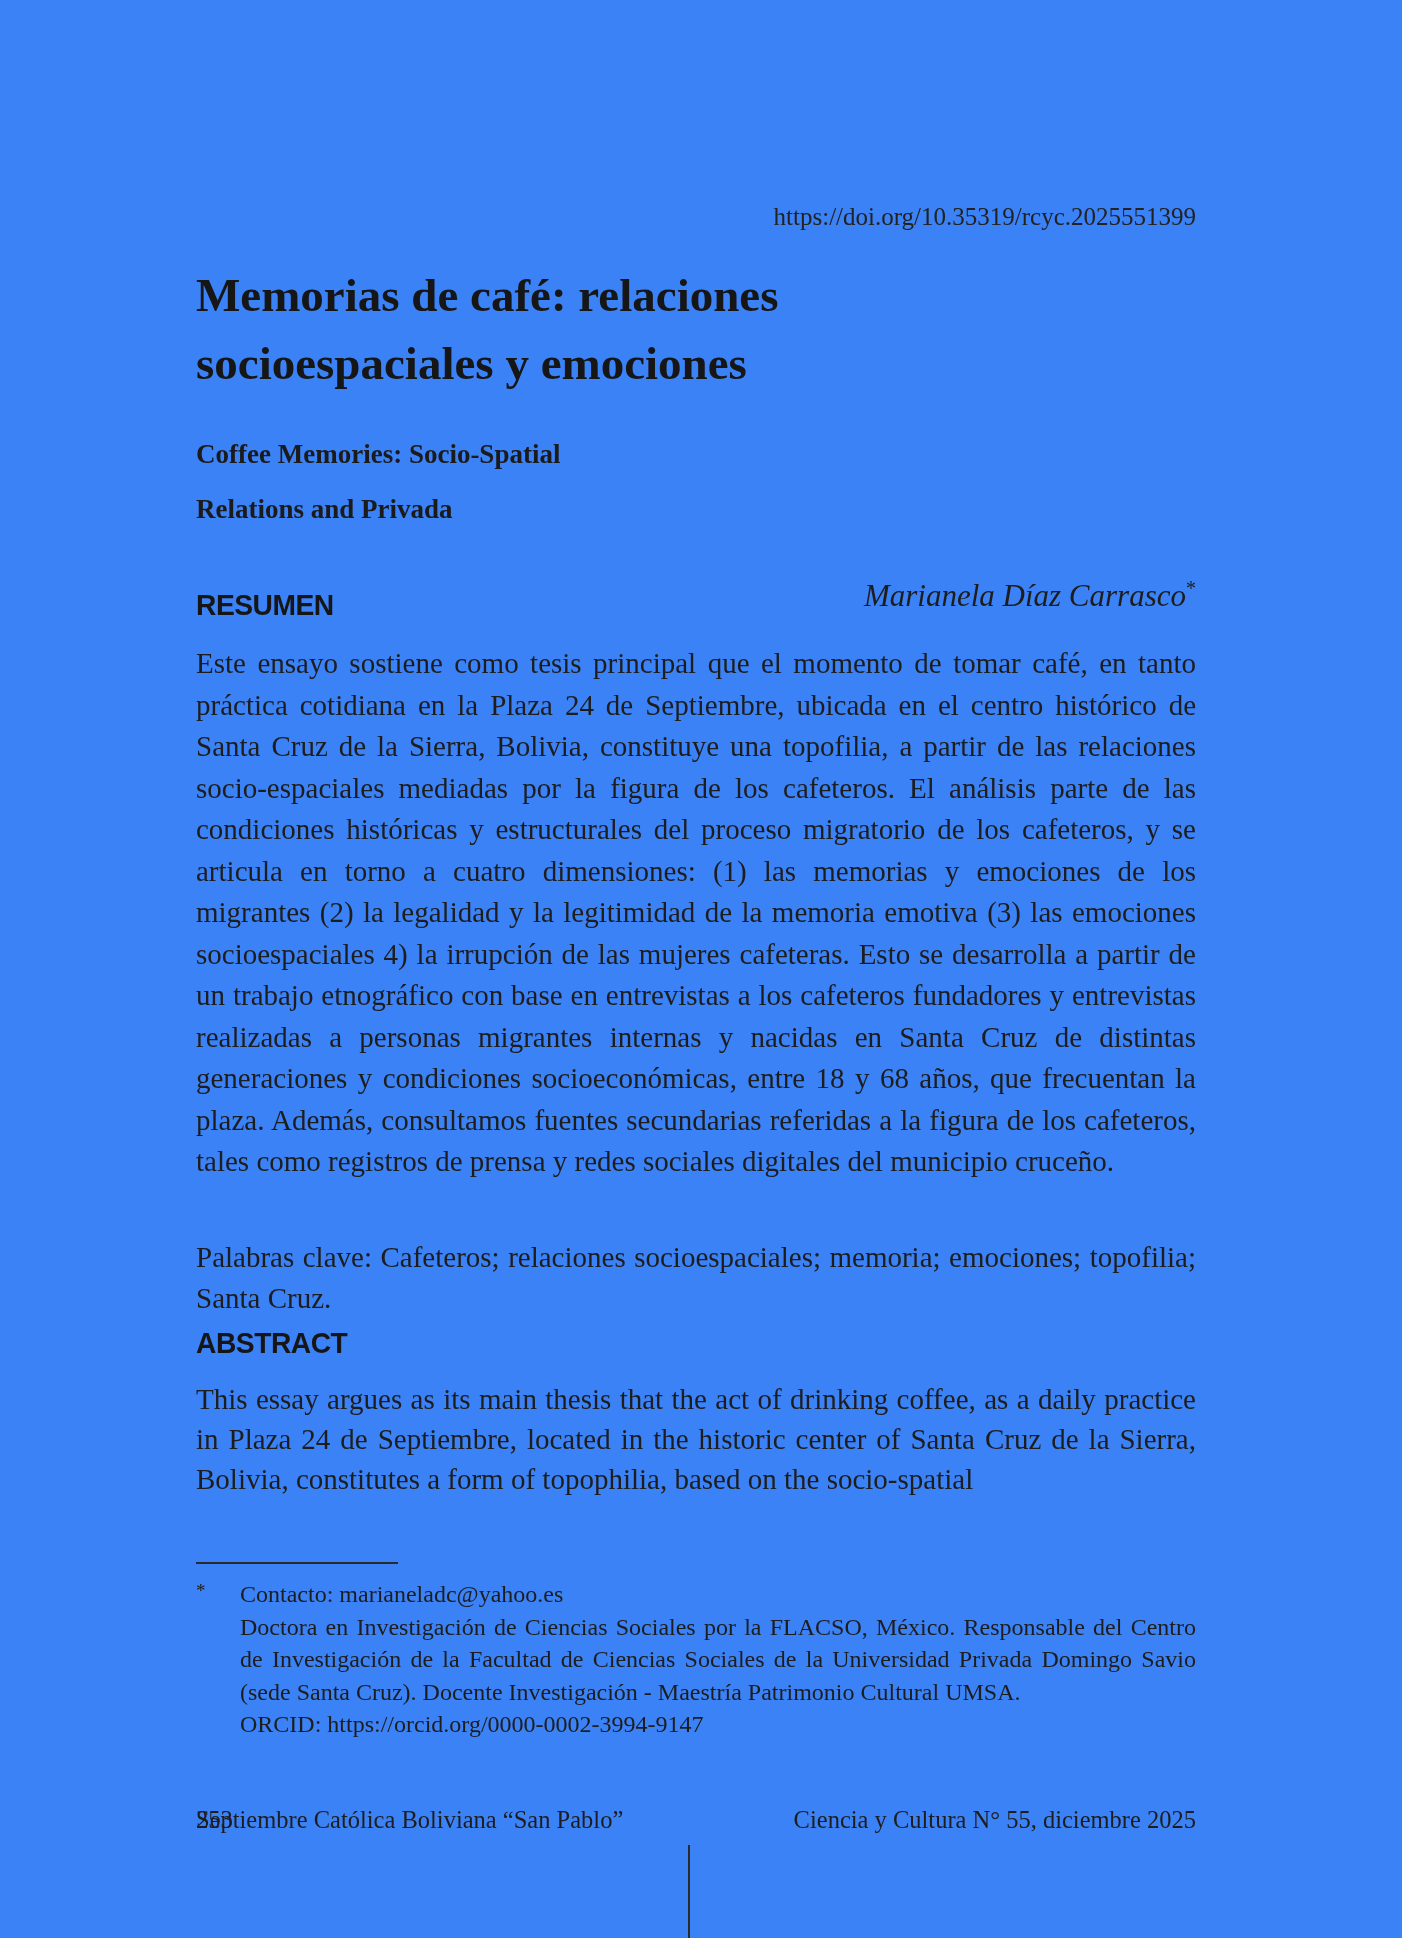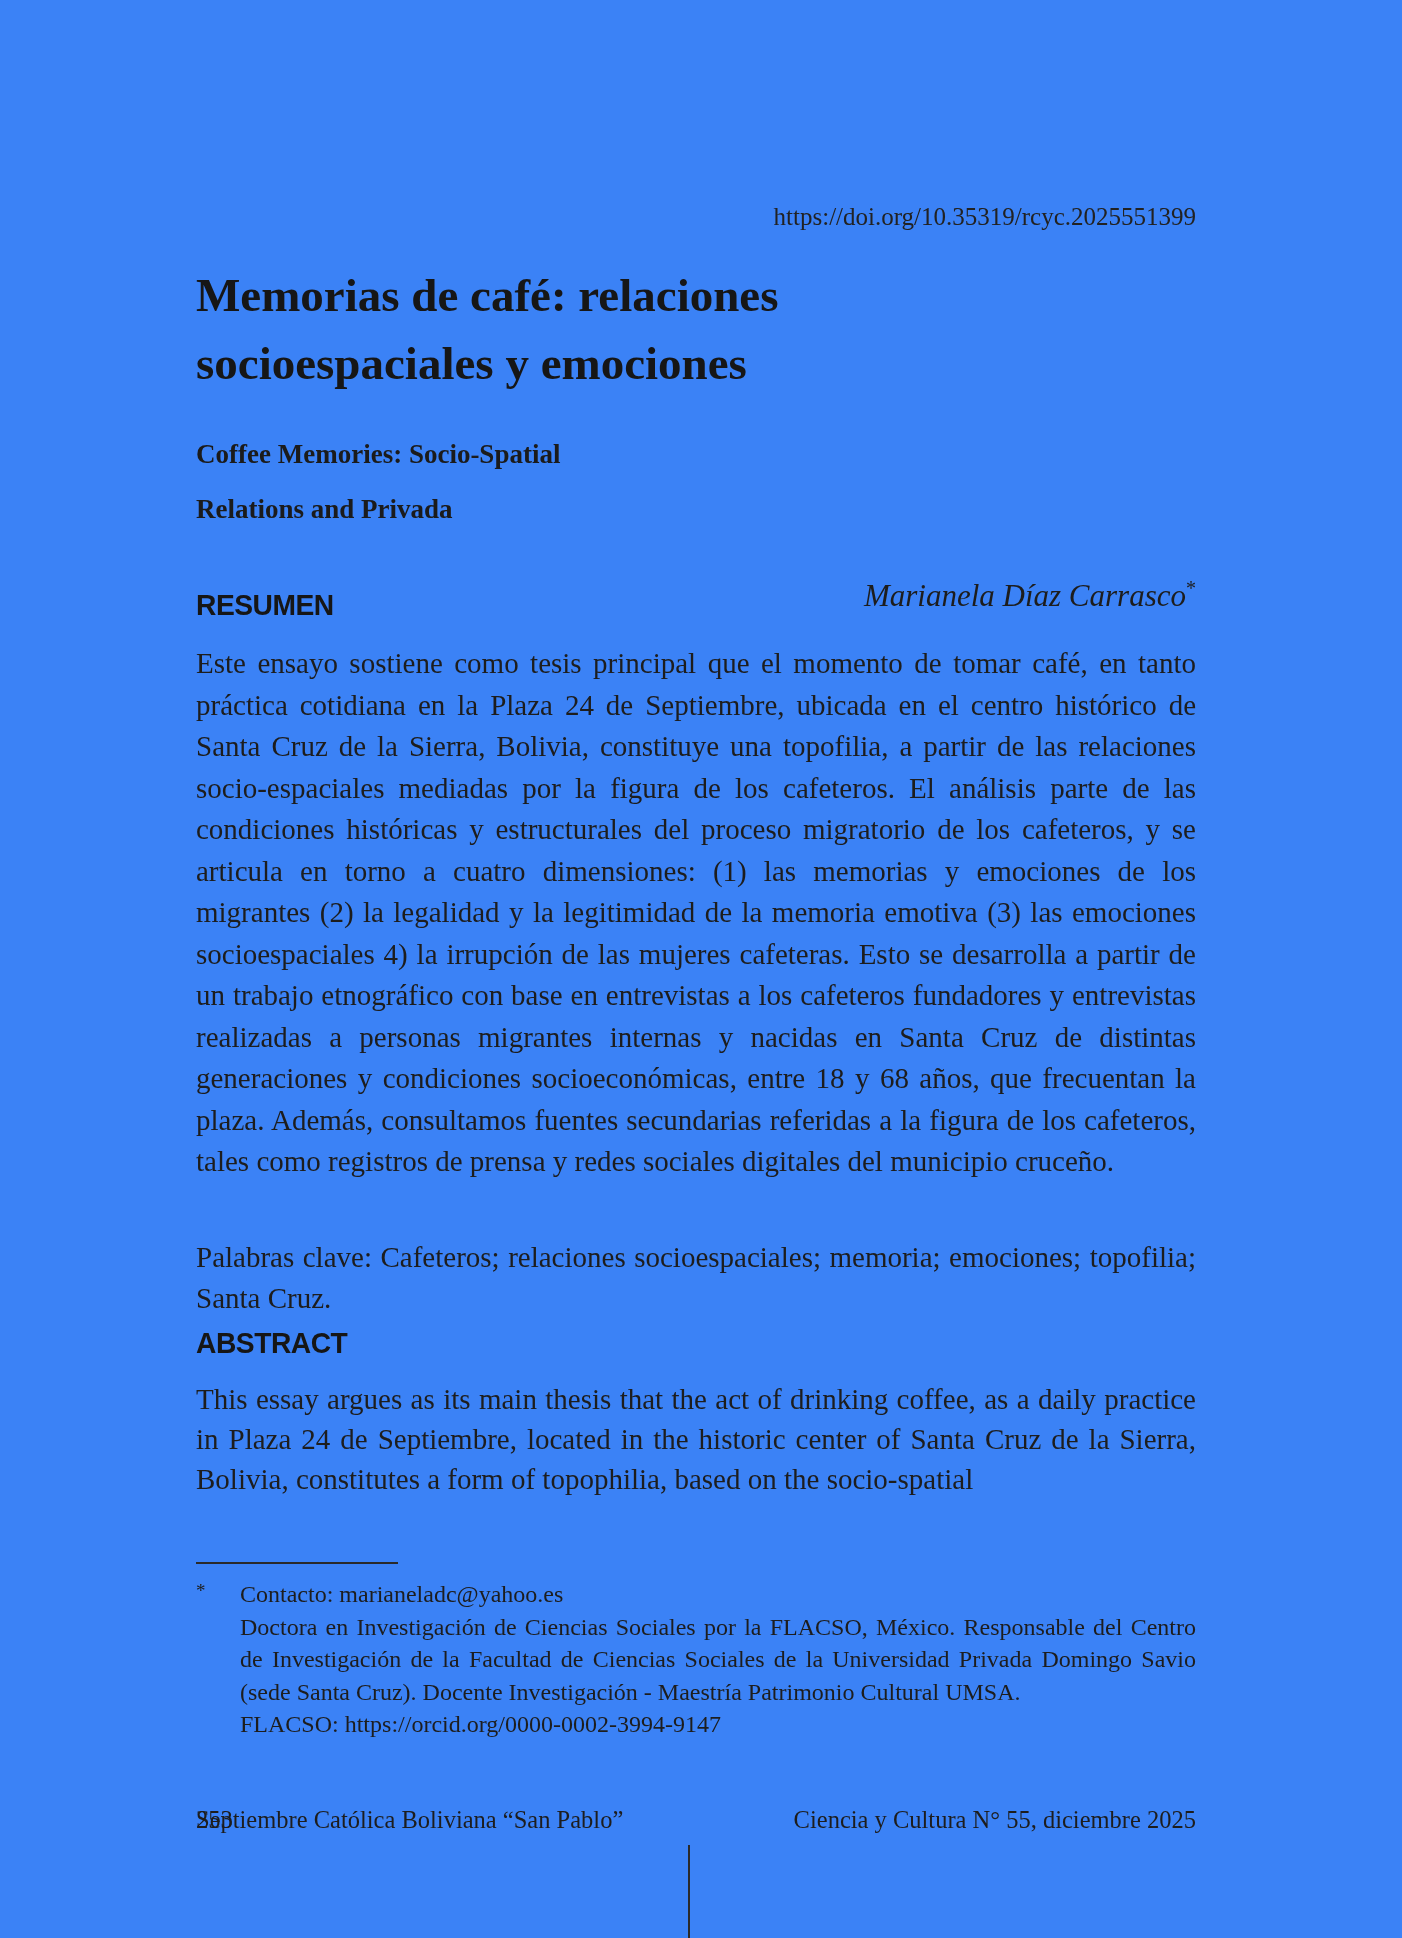--- a/index.html
+++ b/index.html
@@ -136,21 +136,21 @@
 
   <div class="abs footnote-rule"></div>
 
   <div class="abs footnote">
     <span class="fn-marker">*</span>
     <div class="fn-line" style="text-align:left;">
       <span>Contacto: </span><span>marianeladc@yahoo.es</span>
     </div>
     <div class="fn-line">Doctora en Investigación de Ciencias Sociales por la FLACSO, México. Responsable del Centro de Investigación de la Facultad de Ciencias Sociales de la Universidad Privada Domingo Savio (sede Santa Cruz). Docente Investigación - Maestría Patrimonio Cultural UMSA.</div>
     <div class="fn-line" style="text-align:left;">
-      <span>FLACSO: </span><span>https://orcid.org/0000-0002-3994-9147</span>
+      <span>ORCID: </span><span>https://orcid.org/0000-0002-3994-9147</span>
     </div>
   </div>
 
   <div class="abs footer">
     <span class="f-left">Septiembre Católica Boliviana “San Pablo”</span>
     <span class="f-page">253</span>
     <span class="f-right">Ciencia y Cultura N° 55, diciembre 2025</span>
   </div>
 
   <div class="center-rule"></div>

